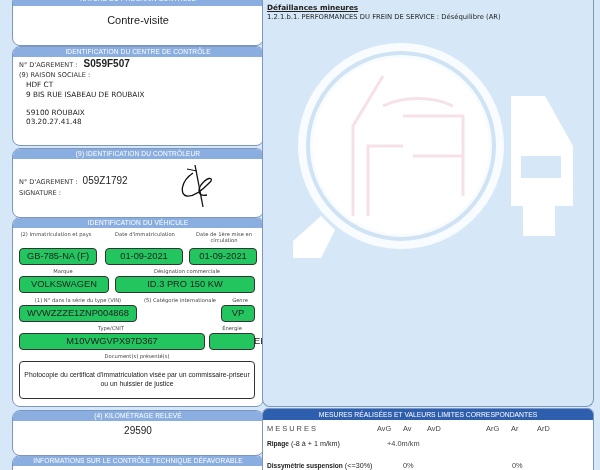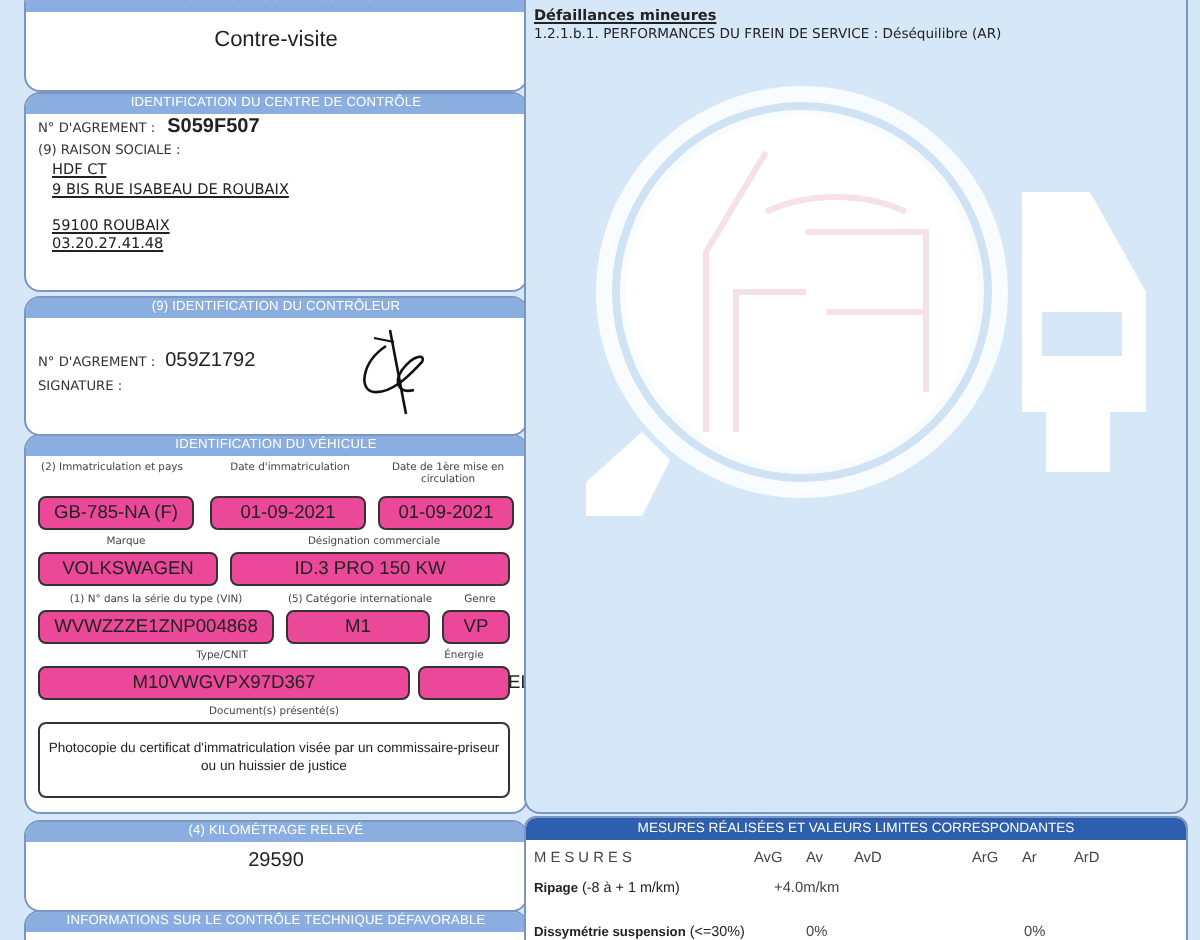--- a/index.html
+++ b/index.html
@@ -45,21 +45,20 @@
 
   .label-sm {
     font-family: "DejaVu Sans", sans-serif;
     font-size: 6.6px;
     color: #333;
   }
   .val-sm {
     font-family: "DejaVu Sans", sans-serif;
     font-size: 7.3px;
     color: #222;
-    text-decoration: underline;
   }
   .agrement-row { display: flex; align-items: baseline; gap: 6px; padding: 1px 6px 0 6px; }
   .agrement-num { font-family: "Liberation Sans", sans-serif; font-weight: bold; font-size: 10px; color: #222; }
   .centre-body { padding: 0 6px; line-height: 9.3px; }
   .indent { padding-left: 7px; }
 
   .ctrl-row { position: absolute; left: 6px; }
   .ctrl-num { font-family: "Liberation Sans", sans-serif; font-size: 10px; color: #222; text-align: center; }
 
   .signature { position: absolute; left: 160px; top: 14px; width: 45px; height: 45px; }
@@ -70,21 +69,21 @@
     font-size: 5.2px;
     color: #444;
     text-align: center;
     font-family: "DejaVu Sans", sans-serif;
     line-height: 6px;
   }
   .field-box {
     position: absolute;
     border: 1px solid #333;
     border-radius: 4px;
-    background: #ec4899;
+    background: #22c55e;
     font-family: "Liberation Sans", sans-serif;
     font-size: 9.3px;
     text-align: center;
     color: #222;
     line-height: 15px;
     height: 17px;
   }
   .doc-box {
     position: absolute;
     border: 1px solid #333;
@@ -195,21 +194,20 @@
   <div class="field-label" style="left:108px; top:50px; width:132px;">Désignation commerciale</div>
 
   <div class="field-box" style="left:6px; top:58px; width:90px;">VOLKSWAGEN</div>
   <div class="field-box" style="left:102px; top:58px; width:140px;">ID.3 PRO 150 KW</div>
 
   <div class="field-label" style="left:6px; top:79px; width:118px;">(1) N° dans la série du type (VIN)</div>
   <div class="field-label" style="left:128px; top:79px; width:78px;">(5) Catégorie internationale</div>
   <div class="field-label" style="left:210px; top:79px; width:34px;">Genre</div>
 
   <div class="field-box" style="left:6px; top:87px; width:118px;">WVWZZZE1ZNP004868</div>
-  <div class="field-box" style="left:130px; top:87px; width:72px;">M1</div>
   <div class="field-box" style="left:208px; top:87px; width:34px;">VP</div>
 
   <div class="field-label" style="left:6px; top:107px; width:184px;">Type/CNIT</div>
   <div class="field-label" style="left:196px; top:107px; width:46px;">Énergie</div>
 
   <div class="field-box" style="left:6px; top:115px; width:186px;">M10VWGVPX97D367</div>
   <div class="field-box" style="left:196px; top:115px; width:46px;padding-left:44px;">EL</div>
 
   <div class="field-label" style="left:6px; top:135px; width:236px;">Document(s) présenté(s)</div>
   <div class="doc-box" style="left:6px; top:143px; width:236px; height:38px;">

